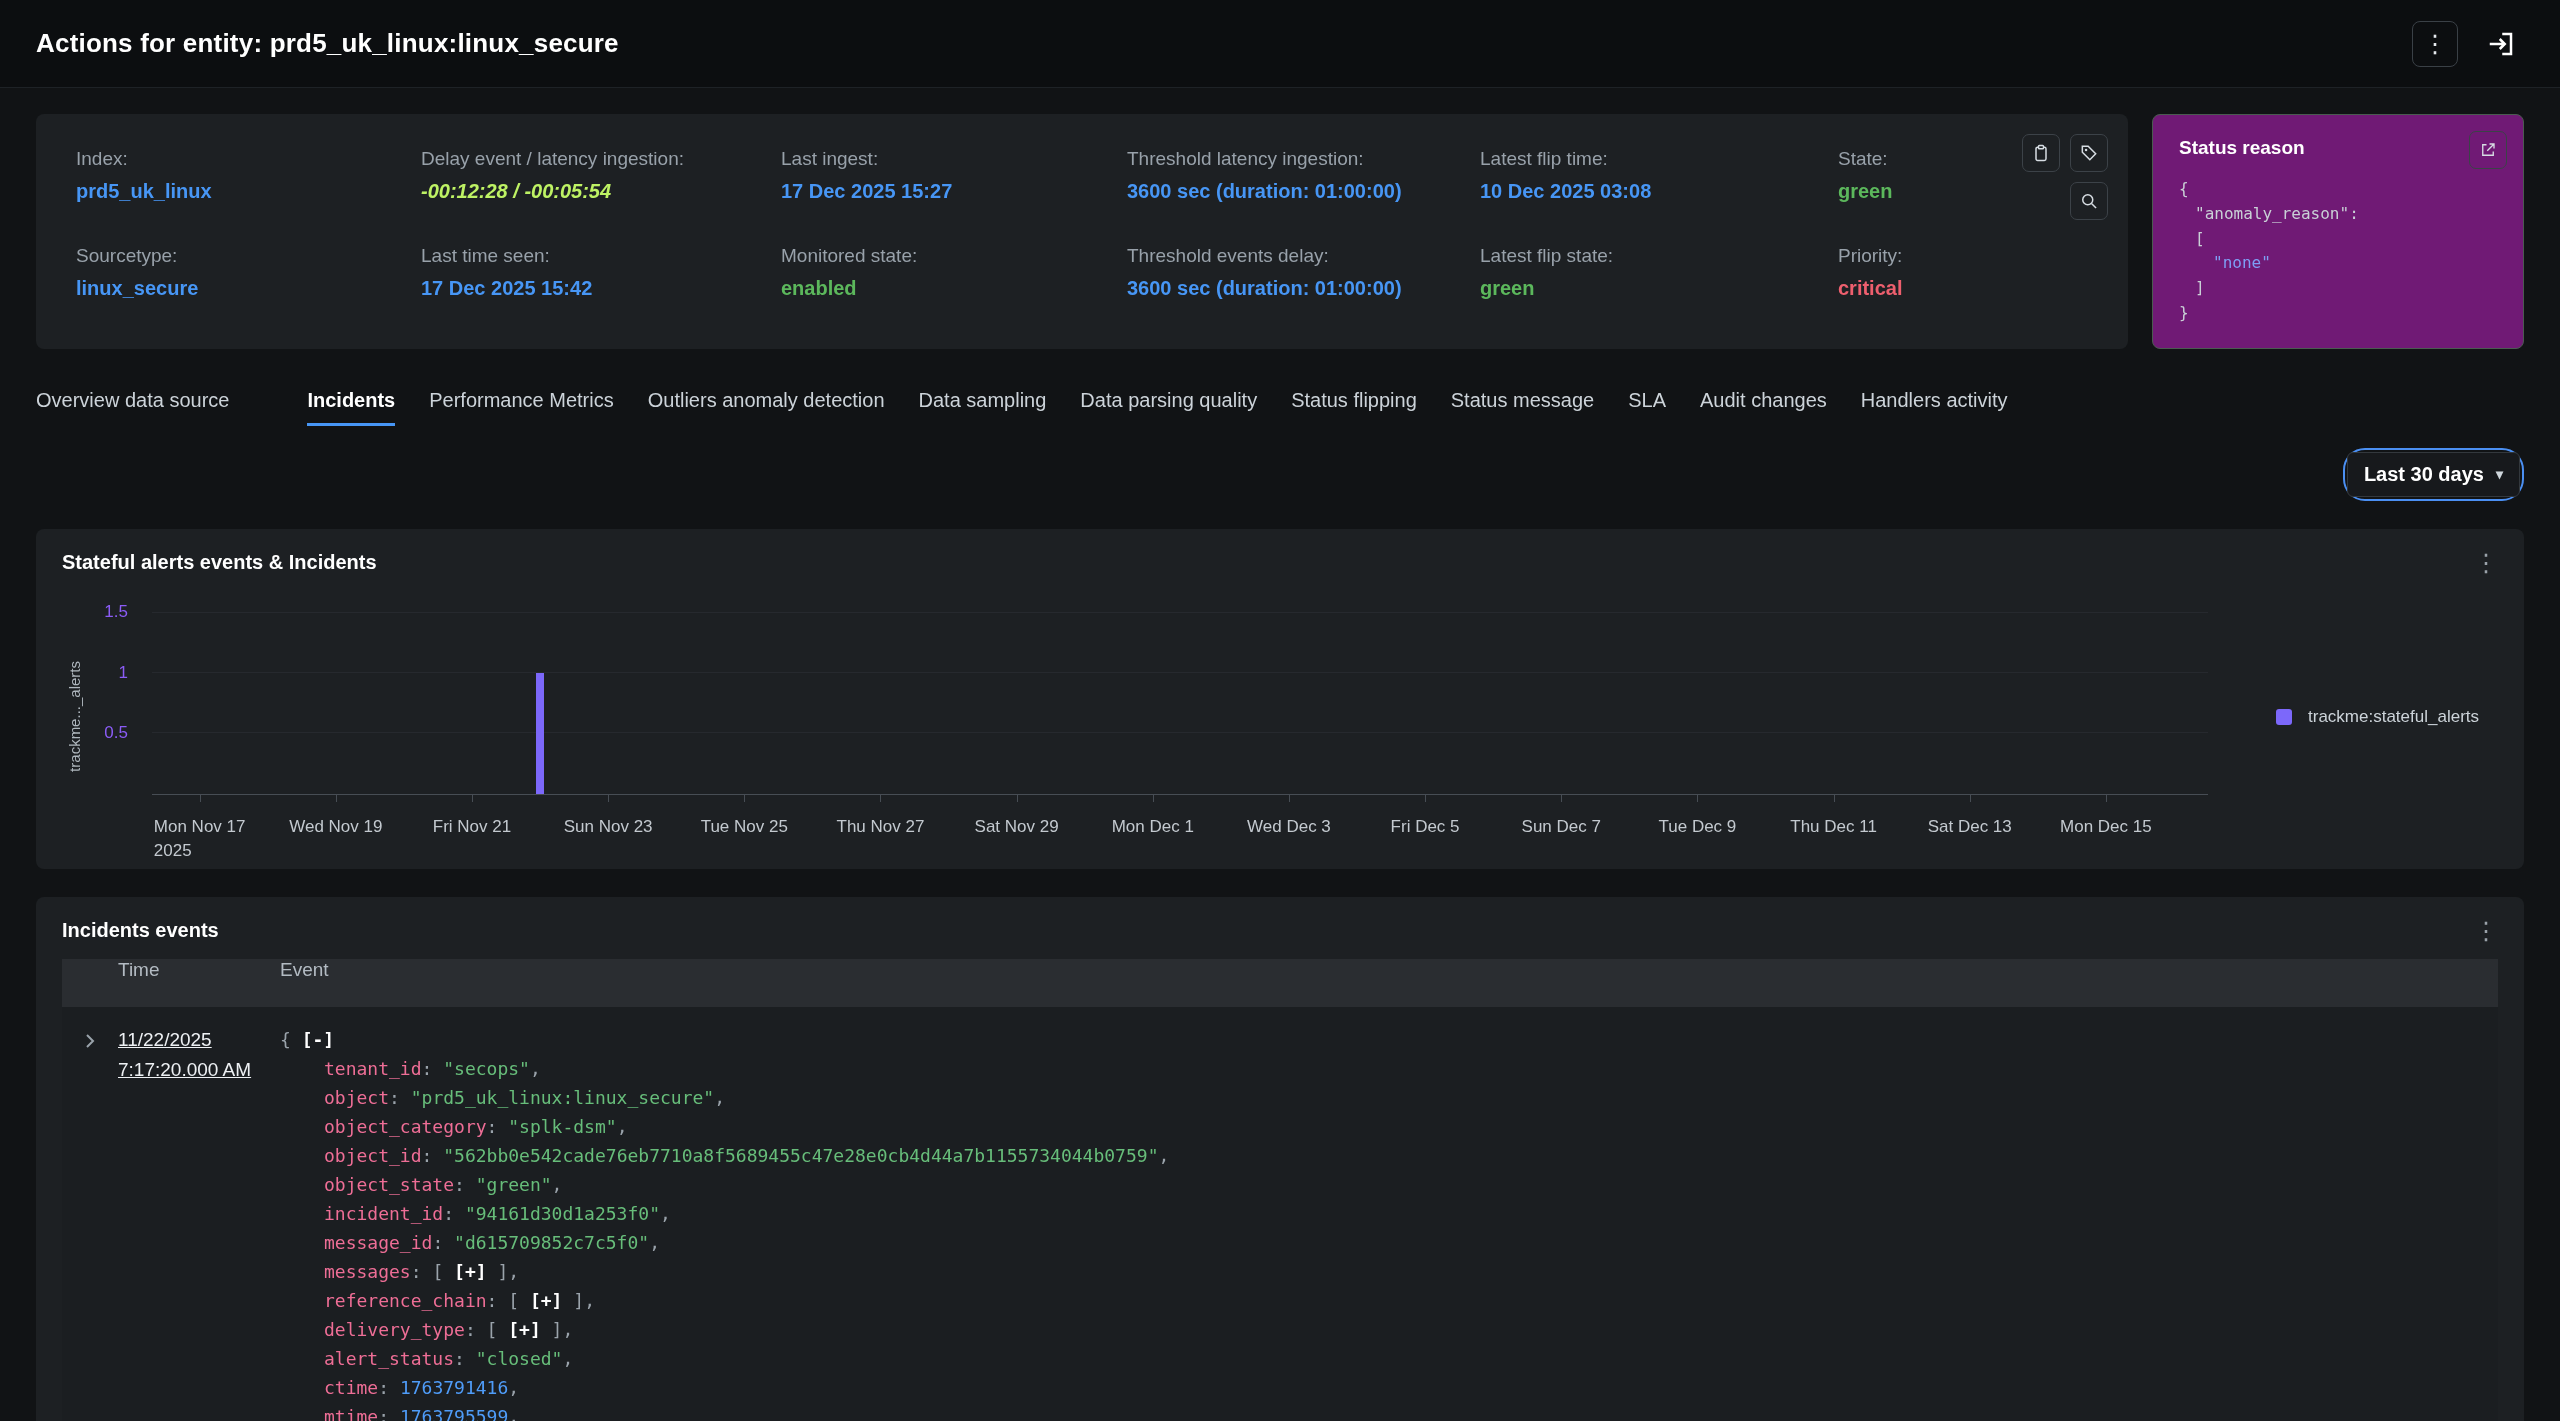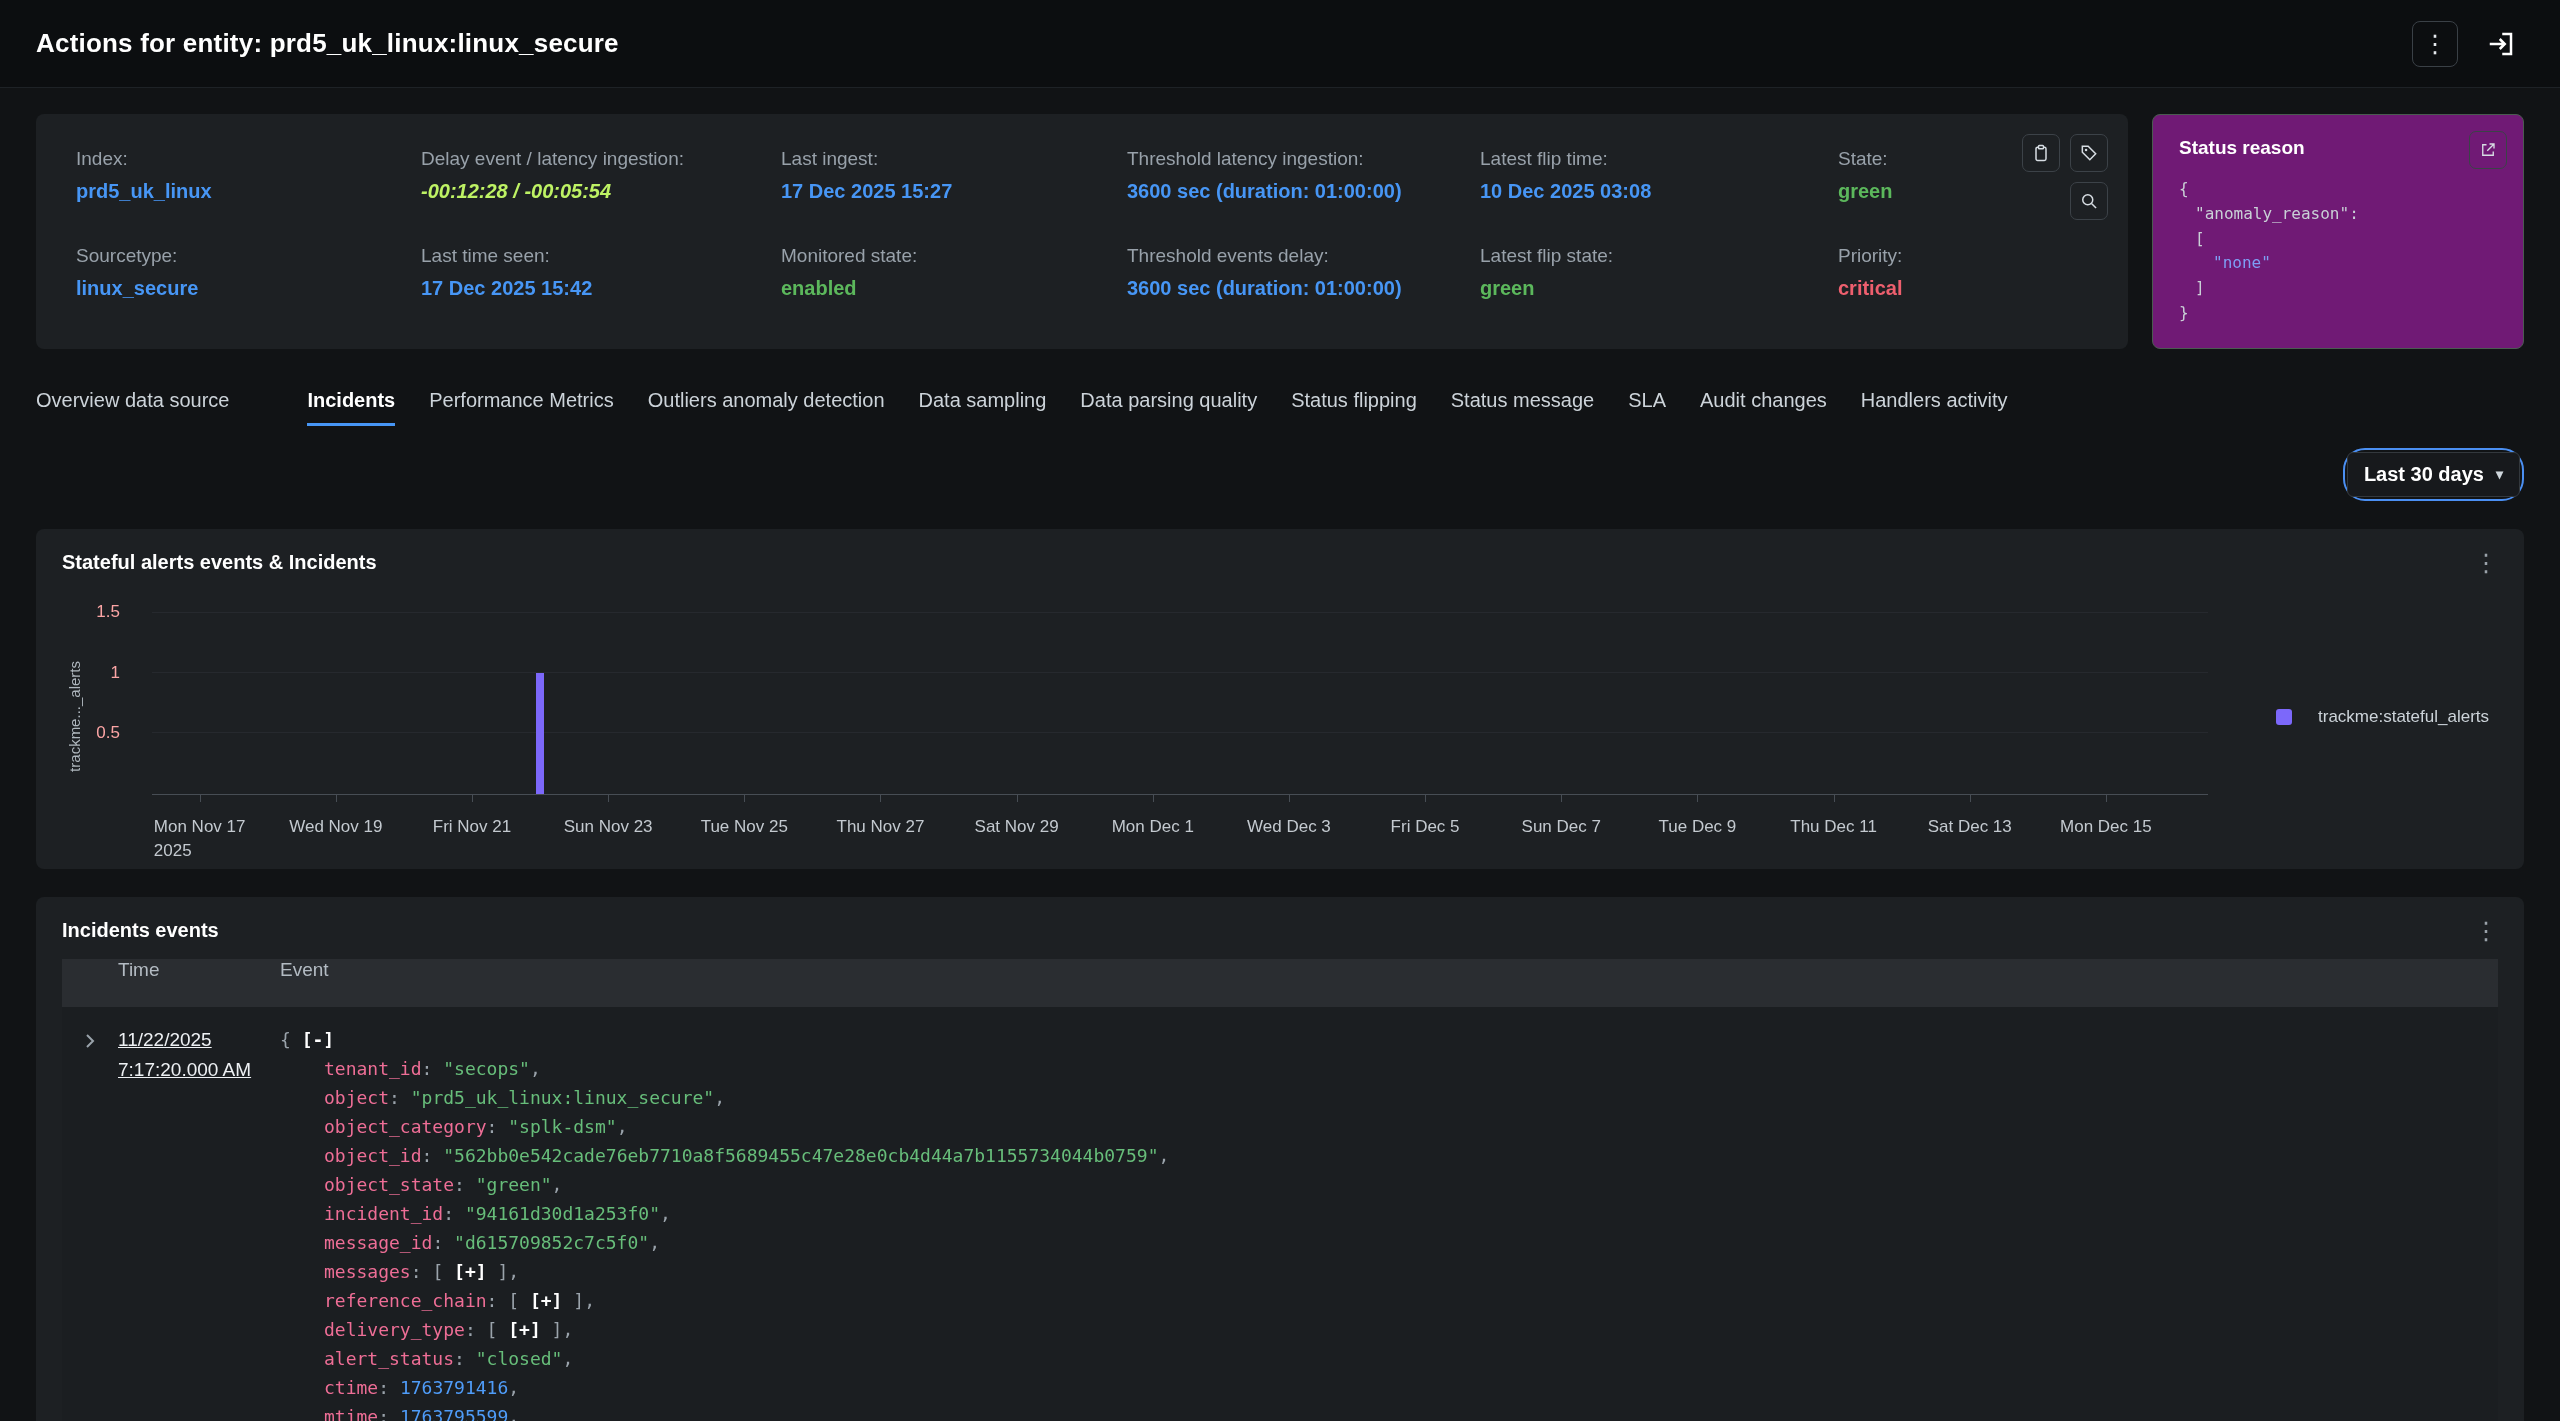--- a/index.html
+++ b/index.html
@@ -78,32 +78,32 @@
   .kebab { color:#9aa2aa; font-size:24px; line-height:1; cursor:pointer; }
   
   .chart-body { display:flex; padding:8px 20px 18px 24px; }
   .chart-ylabel { width:28px; height:268px; display:flex; align-items:center; justify-content:center; }
   .chart-ylabel span {
     writing-mode:vertical-rl; transform:rotate(180deg);
     font-size:15px; color:#aeb6bd; white-space:nowrap;
   }
   .chart-area { flex:1; position:relative; height:268px; }
   .chart-yticks { position:absolute; left:0; width:52px; top:12px; bottom:56px; }
-  .ytick-label { position:absolute; right:20px; font-size:17px; color:#fca5a5;margin-left:34px; }
+  .ytick-label { position:absolute; right:12px; font-size:17px; color:#8b5cf6;margin-left:34px; }
   .chart-plot { position:absolute; left:64px; right:6px; top:12px; bottom:56px; border-bottom:1px solid #474d54; }
   .gridline { position:absolute; left:0; right:0; height:1px; background:#26292e; }
   .xtick-mark { position:absolute; bottom:-8px; width:1px; height:8px; background:#474d54; }
   .bar { position:absolute; bottom:0; width:8px; transform:translateX(-50%); }
   .chart-xaxis { position:absolute; left:64px; right:6px; bottom:0; height:48px; }
   .xtick-label {
     position:absolute; top:12px; transform:translateX(-50%);
     font-size:17px; color:#c3c9cf; white-space:nowrap; text-align:left; line-height:1.45;
   }
   .chart-legend { width:290px; height:268px; display:flex; align-items:center; justify-content:flex-start; padding-left:26px; }
-  .legend-item { display:flex; align-items:center; gap:26px; cursor:pointer;padding-left:36px; }
+  .legend-item { display:flex; align-items:center; gap:16px; cursor:pointer;padding-left:36px; }
   .legend-swatch { width:16px; height:16px; border-radius:3px; }
   .legend-label { font-size:17px; color:#ccd3d9; }
   
   .table { margin:16px 26px 0; background:#1b1e21; }
   .t-head { display:flex; background:#2a2d31; height:48px; align-items:flex-start; color:#b3bbc3; font-size:19px; }
   .col-gutter { width:56px; flex:none; }
   .col-time { width:162px; flex:none; }
   .col-event { flex:1; }
   .t-row { display:flex; padding-top:18px; }
   .expand { width:56px; flex:none; display:flex; justify-content:center; padding-top:8px; }

